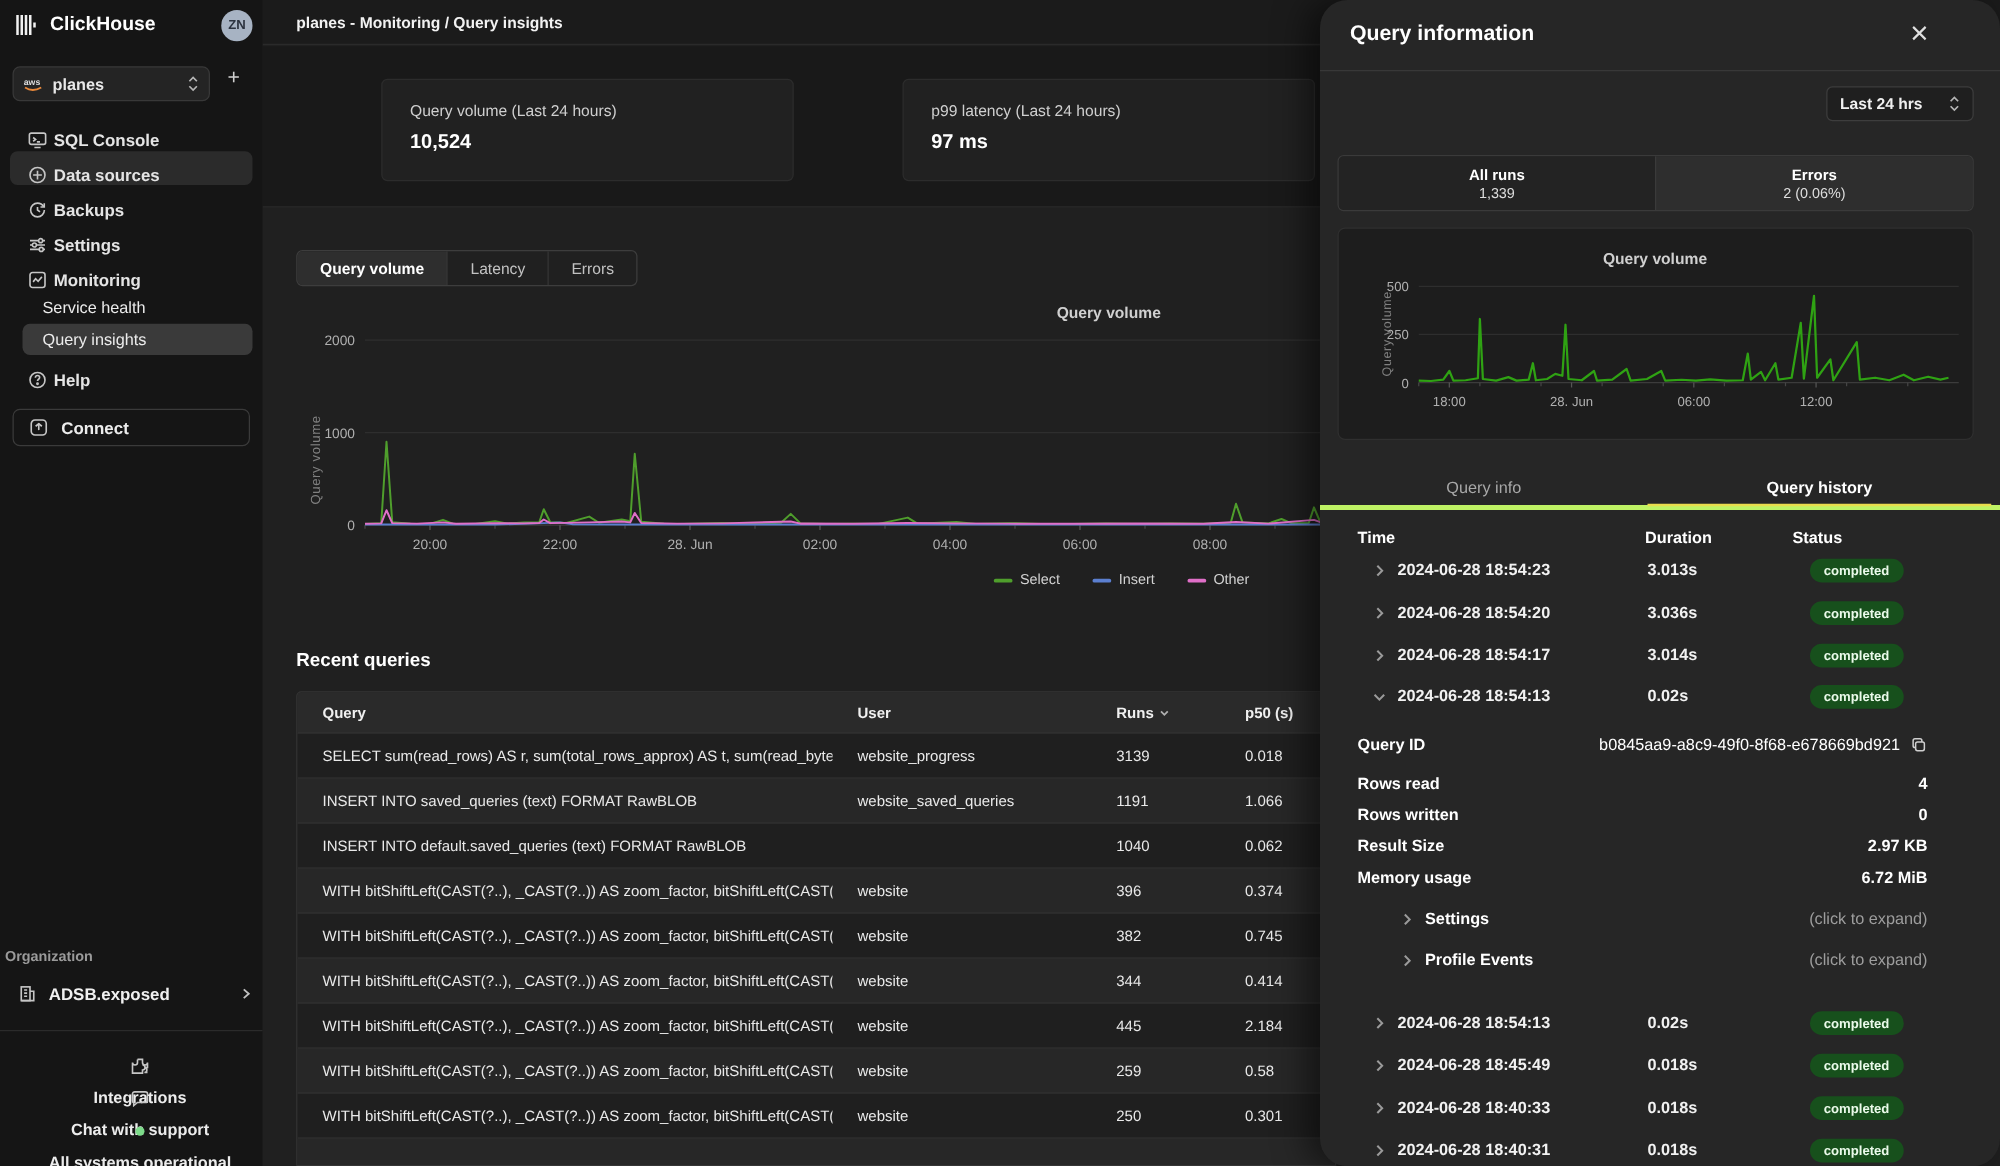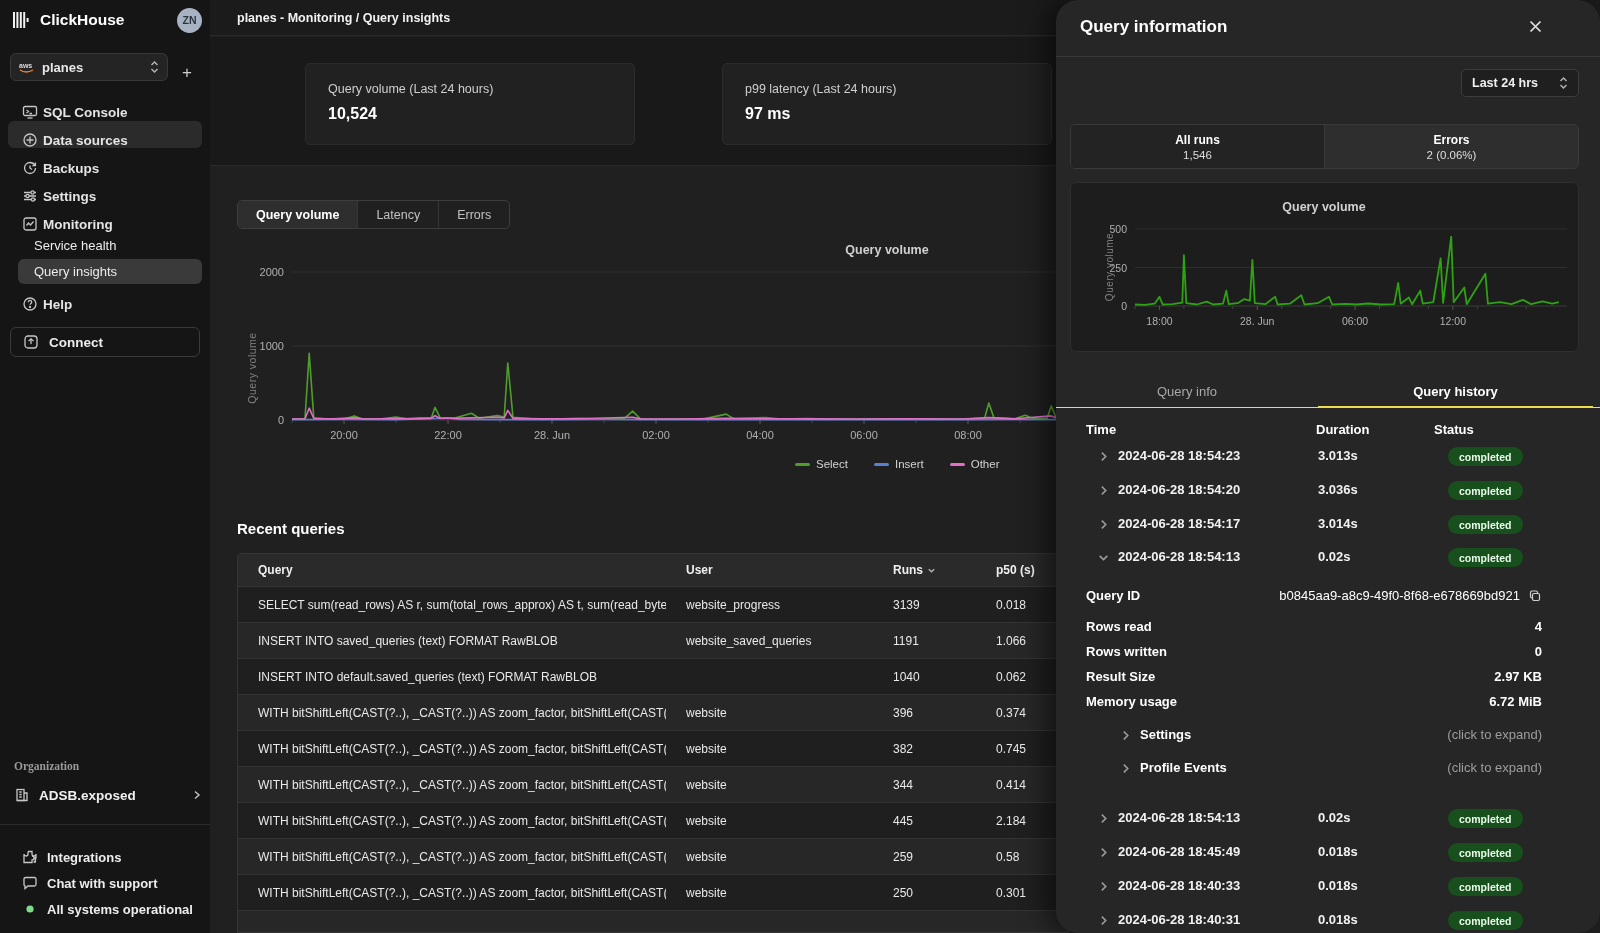--- a/index.html
+++ b/index.html
@@ -7,39 +7,39 @@
   body { font-family:"Liberation Sans", sans-serif; }
   .app { position:relative; width:1600px; height:933px; overflow:hidden; background:#202020; color:#e8e8e8; }
   .icon { display:inline-flex; align-items:center; justify-content:center; }
   svg { font-family:"Liberation Sans", sans-serif; }
 
   
   .sidebar { position:absolute; left:0; top:0; width:210px; height:933px; background:#151515; z-index:5; }
   .brand-row { position:absolute; left:12px; top:6px; right:8px; height:28px; display:flex; align-items:center; gap:8px; }
   .brand { font-size:15.5px; font-weight:700; color:#fff; flex:1; }
   .avatar { width:25px; height:25px; border-radius:50%; background:#a7b3c3; color:#2c3440; font-size:10.5px; font-weight:700; display:flex; align-items:center; justify-content:center; cursor:pointer; }
-  .svc-row { position:absolute; left:10px; top:53px; right:8px; height:28px; display:flex; align-items:flex-end; }
+  .svc-row { position:absolute; left:10px; top:53px; right:8px; height:28px; display:flex; align-items:flex-start; }
   .svc-select { width:158px; height:28px; background:#242424; border:1px solid #383838; border-radius:6px; display:flex; align-items:center; gap:8px; padding:0 8px; cursor:pointer; }
   .svc-name { flex:1; font-size:13px; font-weight:600; color:#e8e8e8; }
   .svc-add { margin-left:14px; background:none; border:none; color:#cfcfcf; font-size:17px; cursor:pointer; line-height:1; }
   nav { position:absolute; left:0; top:92px; width:210px; }
   .nav-item { position:relative; margin:1px 8px; height:27px; border-radius:6px; display:flex; align-items:flex-end; gap:5px; padding-left:14px; cursor:pointer; color:#e4e4e4; }
   .nav-item .icon { width:16px; height:16px; color:#c6c6c6; }
   .nav-item span.lbl { font-size:13.5px; font-weight:600; }
   .nav-item.active { background:#2b2b2b; }
   .nav-sub { margin:1px 8px 1px 18px; height:25px; border-radius:6px; display:flex; align-items:center; padding-left:16px; cursor:pointer; }
   .nav-sub span.lbl { font-size:13px; font-weight:400; color:#ececec; }
   .nav-sub.active { background:#3a3a3a; }
   .connect-btn { position:absolute; left:10px; top:327px; width:190px; height:30px; background:transparent; border:1px solid #3a3a3a; border-radius:6px; display:flex; align-items:center; gap:10px; padding-left:12px; color:#ececec; cursor:pointer; }
   .connect-btn .lbl { font-size:13.5px; font-weight:700; }
-  .org-label { position:absolute; left:14px; top:760px; font-size:11.5px; font-weight:600; color:#9a9a9a;font-family:Liberation Serif, serif; }
+  .org-label { position:absolute; left:4px; top:760px; font-size:11.5px; font-weight:600; color:#9a9a9a; }
   .org-row { position:absolute; left:8px; top:782px; width:194px; height:26px; display:flex; align-items:center; gap:9px; padding-left:6px; cursor:pointer; }
   .org-row .lbl { flex:1; font-size:13.5px; font-weight:700; color:#f0f0f0; }
   .sb-divider { position:absolute; left:0; top:824px; width:210px; height:1px; background:#2b2b2b; }
-  .sb-footer-item { position:absolute; left:8px; width:194px; height:24px; display:flex; align-items:center; gap:9px; padding-left:14px; cursor:pointer; }
+  .sb-footer-item { position:absolute; left:8px; width:194px; height:24px; display:flex; align-items:center; gap:9px; padding-left:14px; cursor:pointer;flex-direction:column; }
   .sb-footer-item .lbl { font-size:13px; font-weight:600; color:#ececec; }
   .sb-footer-item .icon { width:16px; height:16px; color:#c6c6c6; }
 
   
   .main { position:absolute; left:210px; top:0; width:1390px; height:933px; background:#202020; }
   .topbar { position:absolute; left:0; top:0; width:100%; height:36px; background:#1b1b1b; border-bottom:1px solid #2a2a2a; display:flex; align-items:center; padding-left:27px; }
   .topbar span { font-size:12.5px; font-weight:700; color:#f2f2f2; }
   .stats-band { position:absolute; left:0; top:37px; width:100%; height:129px; background:#191919; border-bottom:1px solid #2a2a2a; }
   .stat-card { position:absolute; top:63px; width:330px; height:82px; background:#212121; border:1px solid #2c2c2c; border-radius:5px; padding:18px 0 0 22px; }
   .stat-card.c1 { left:95px; } .stat-card.c2 { left:512px; }
@@ -69,21 +69,21 @@
   .panel-title { position:absolute; left:24px; top:17px; font-size:17px; font-weight:700; color:#fff; }
   .panel-close { position:absolute; right:52px; top:19px; width:20px; height:20px; color:#e0e0e0; cursor:pointer; }
   .range-select { position:absolute; left:405px; top:69px; width:118px; height:28px; background:#1f1f1f; border:1px solid #3d3d3d; border-radius:5px; display:flex; align-items:center; gap:8px; padding:0 10px; cursor:pointer; }
   .range-select .lbl { flex:1; font-size:12.5px; font-weight:600; color:#f0f0f0; }
   .runsum { position:absolute; left:14px; top:124px; width:509px; height:45px; border:1px solid #3a3a3a; border-radius:5px; display:flex; overflow:hidden; }
   .runsum-seg { flex:1; display:flex; flex-direction:column; align-items:center; justify-content:center; gap:2px; cursor:pointer; background:#232323; }
   .runsum-seg + .runsum-seg { background:#2e2e2e; border-left:1px solid #3a3a3a; }
   .runsum-lbl { font-size:12px; font-weight:700; color:#fff; }
   .runsum-val { font-size:11.5px; color:#dedede; }
   .mini-card { position:absolute; left:14px; top:182px; width:509px; height:170px; background:#1d1d1d; border:1px solid #2f2f2f; border-radius:6px; }
-  .ptabs { position:absolute; left:0; top:375px; width:100%; height:33px; border-bottom:1px solid #bef264; display:flex; }
+  .ptabs { position:absolute; left:0; top:375px; width:100%; height:33px; border-bottom:4px solid #bef264; display:flex; }
   .ptab { display:flex; align-items:center; justify-content:center; font-size:13px; color:#a8a8a8; cursor:pointer; position:relative; }
   .ptab.t1 { width:262px; } .ptab.t2 { width:275px; }
   .ptab.active { color:#fff; font-weight:700; }
   .ptab.active::after { content:""; position:absolute; left:0; right:0; bottom:-1px; height:2px; background:#e9dd4d; }
   .ph-header { position:absolute; left:0; top:422px; width:100%; height:20px; }
   .ph-header span { position:absolute; font-size:13px; font-weight:700; color:#fff; }
   .ph-col-time { left:30px; } .ph-col-dur { left:260px; } .ph-col-status { left:378px; }
   .ph-row { position:absolute; left:0; width:100%; height:28px; cursor:pointer; }
   .ph-row .chev { position:absolute; left:42px; top:7px; width:11px; height:11px; color:#9a9a9a; }
   .ph-row .time { position:absolute; left:62px; top:4px; font-size:13px; font-weight:600; color:#f2f2f2; }
@@ -438,21 +438,21 @@
         <svg width="9" height="14" viewBox="0 0 9 14" stroke="#b5b5b5" stroke-width="1.4" fill="none">
             <path d="M1.5 5 L4.5 2 L7.5 5"></path>
             <path d="M1.5 9 L4.5 12 L7.5 9"></path>
           </svg>
       </span>
     </div>
 
     <div class="runsum" id="runsum">
         <div class="runsum-seg">
           <span class="runsum-lbl">All runs</span>
-          <span class="runsum-val">1,546</span>
+          <span class="runsum-val">1,339</span>
         </div>
         <div class="runsum-seg">
           <span class="runsum-lbl">Errors</span>
           <span class="runsum-val">2 (0.06%)</span>
         </div>
       </div>
 
     <div class="mini-card">
       <svg id="mini-chart" width="507" height="168">
           <line x1="64" y1="123" x2="496" y2="123" stroke="#3c3c3c" stroke-width="1"></line>

